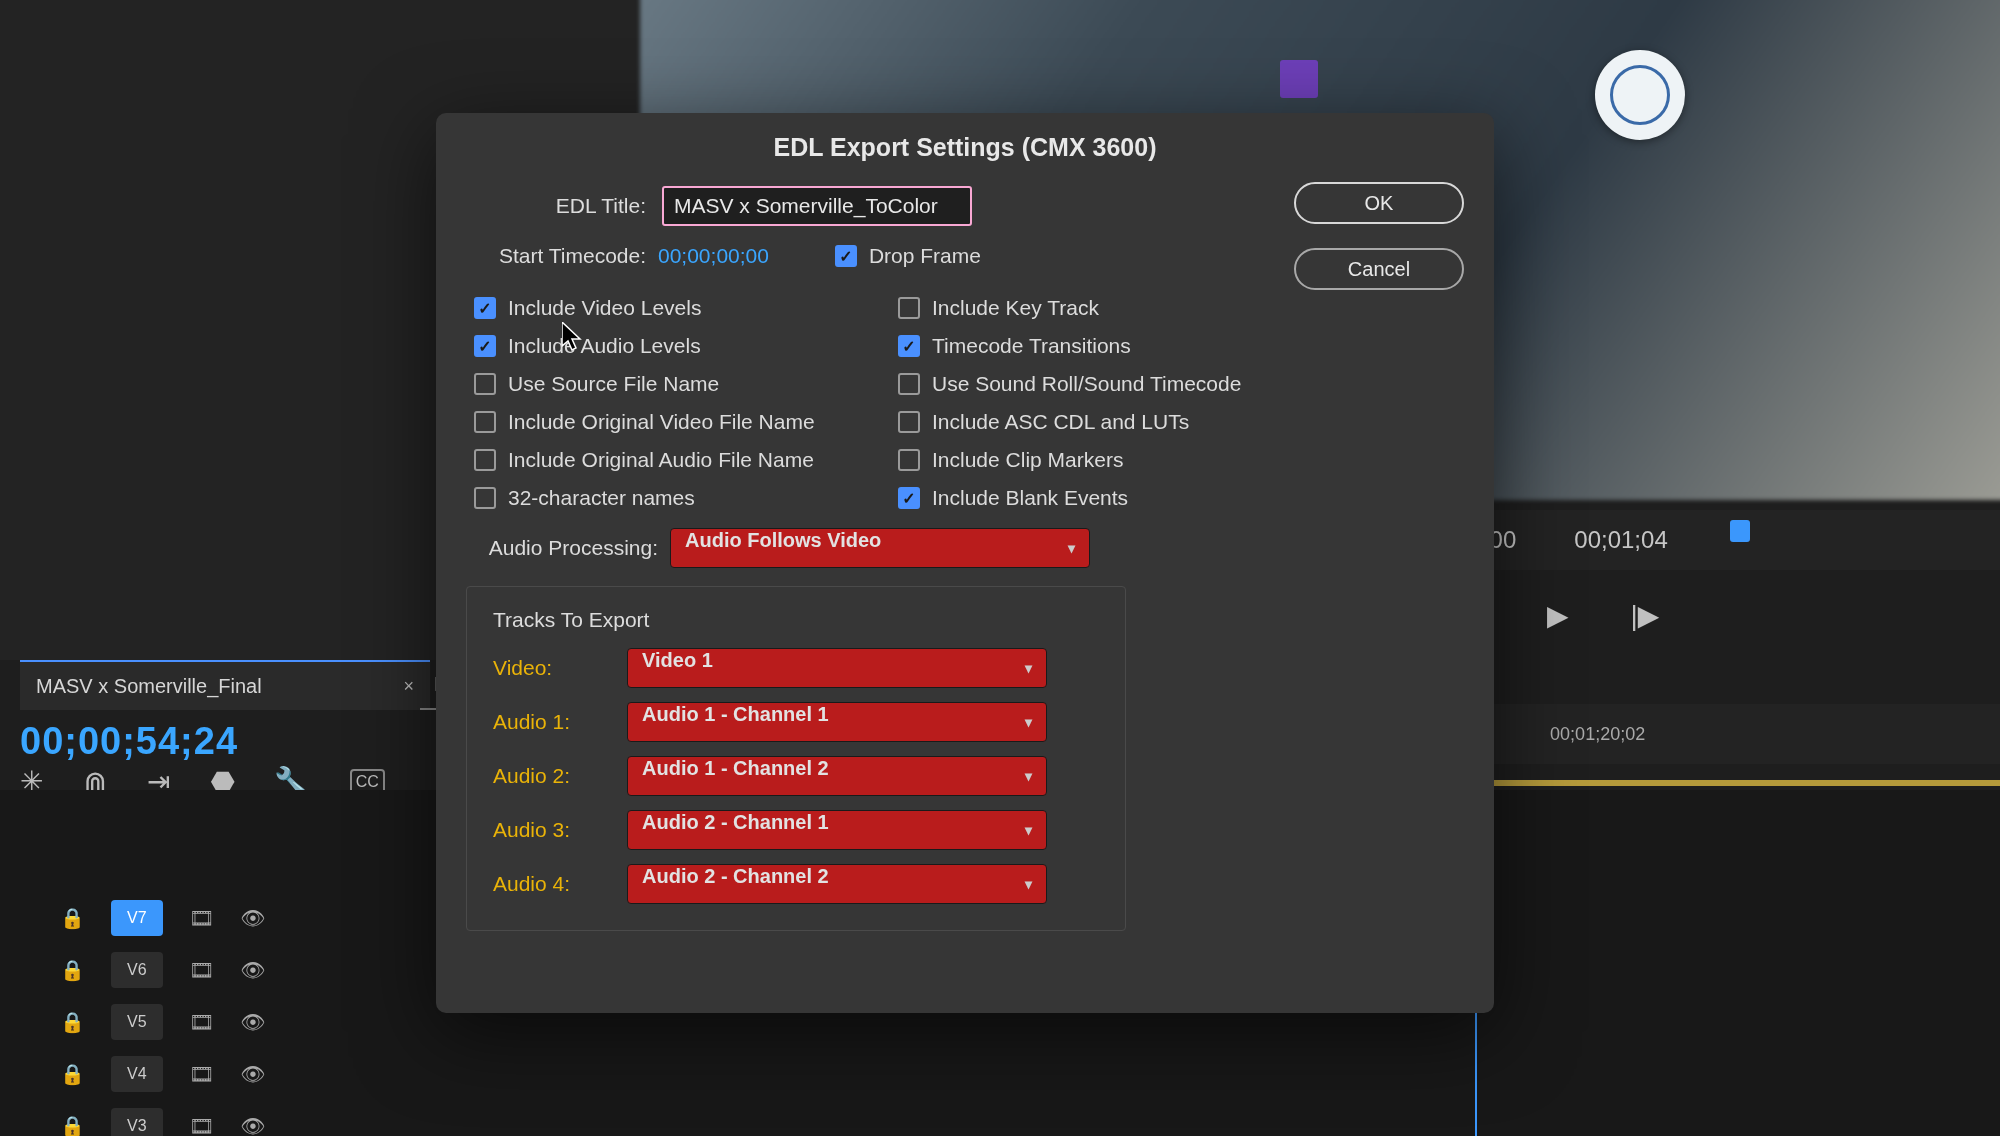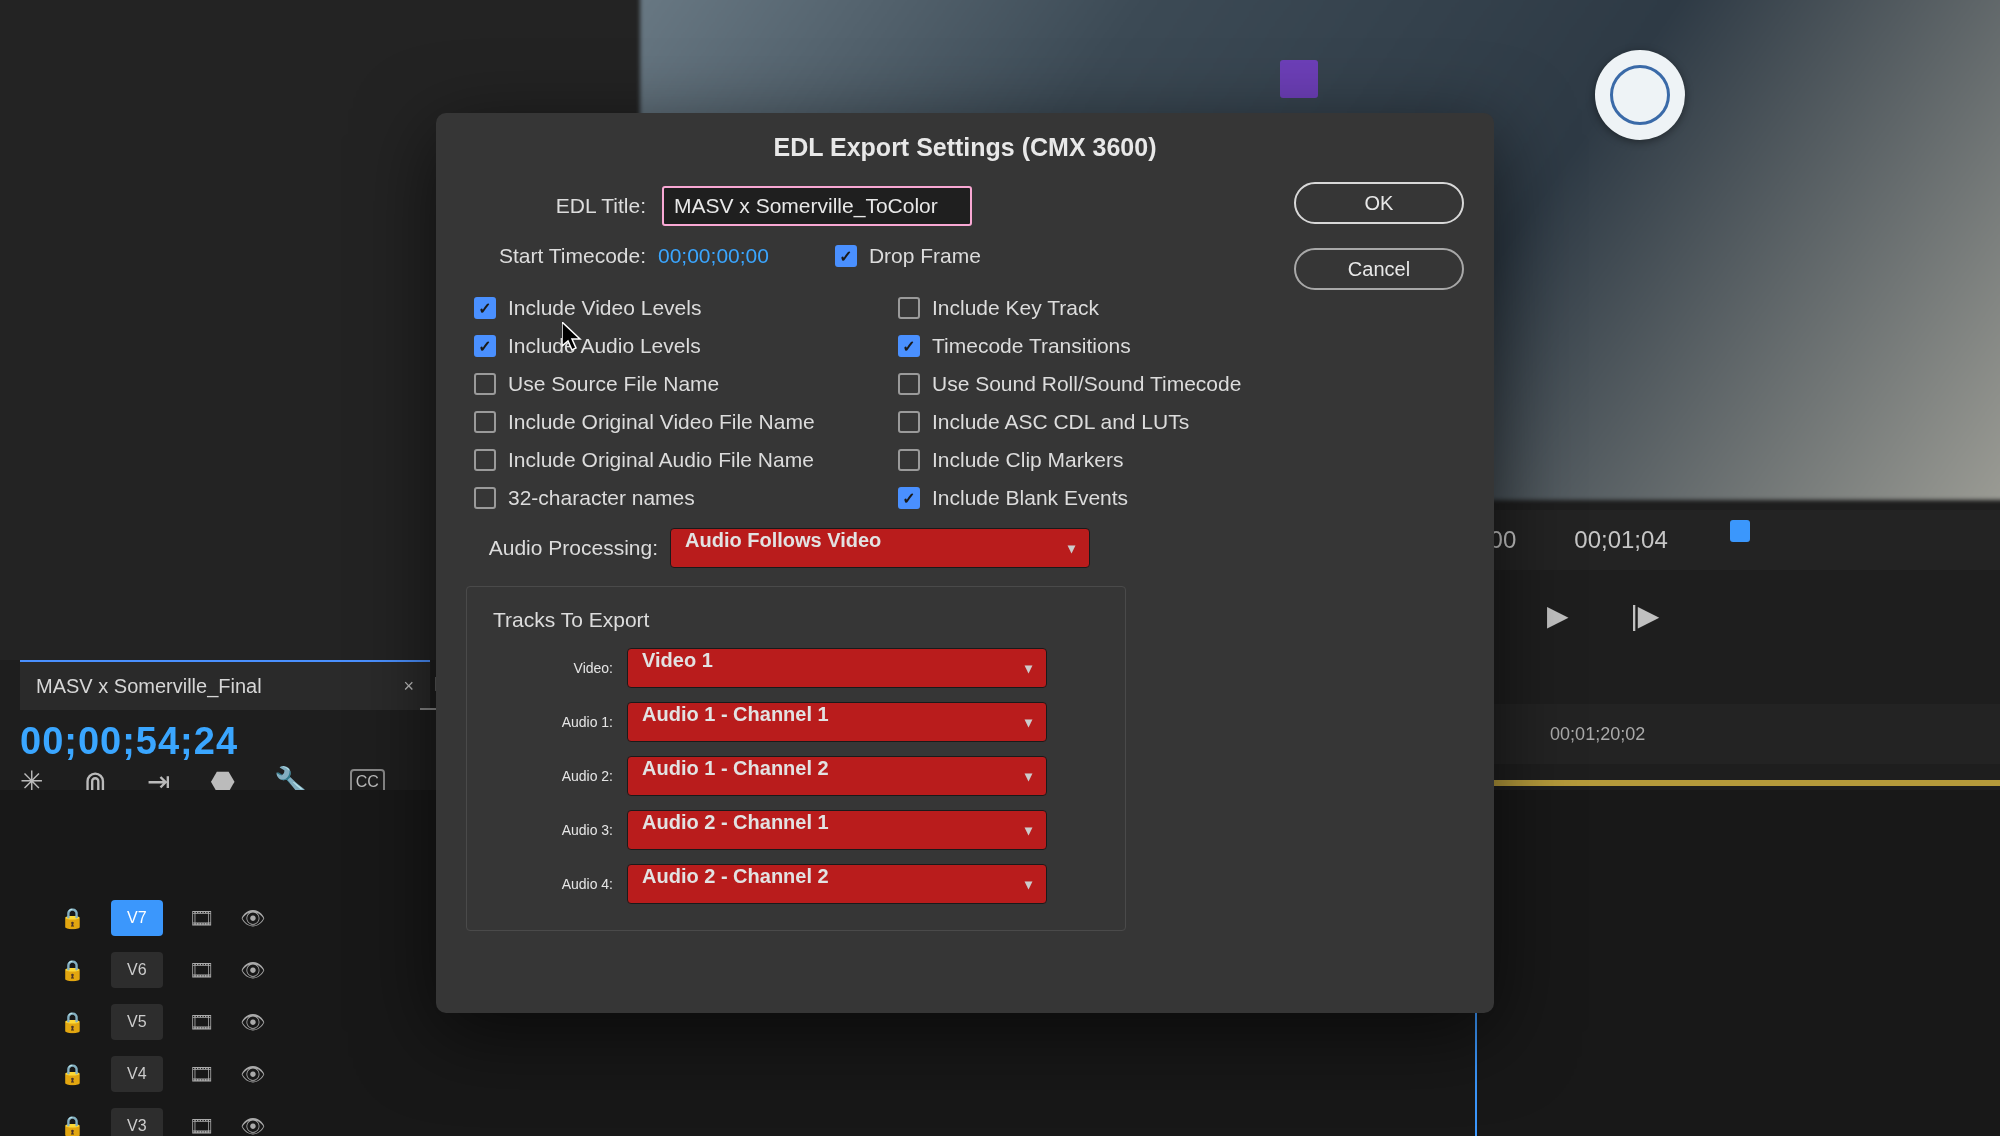--- a/index.html
+++ b/index.html
@@ -202,21 +202,21 @@
     border-radius:4px;
     margin-top:14px;
     padding:20px 26px 26px;
   }
   .fs-legend {
     font-size:21px; color:#dcdcdc;
     margin:-32px 0 16px -6px;
     background:#363636; display:inline-block; padding:0 6px;
   }
   .trk-line { display:flex; align-items:center; gap:14px; margin-bottom:14px; }
-  .trk-line .tl { width:120px; text-align:right; font-size:14px; color:#e5e5e5; }
+  .trk-line .tl { width:120px; text-align:left; font-size:21px; color:#eab308; }
 
   .cursor-arrow {
     position:absolute;
     left:562px; top:320px;
     width:22px; height:30px;
     pointer-events:none;
   }
   .cursor-arrow::before{
     content:"";
     position:absolute;

